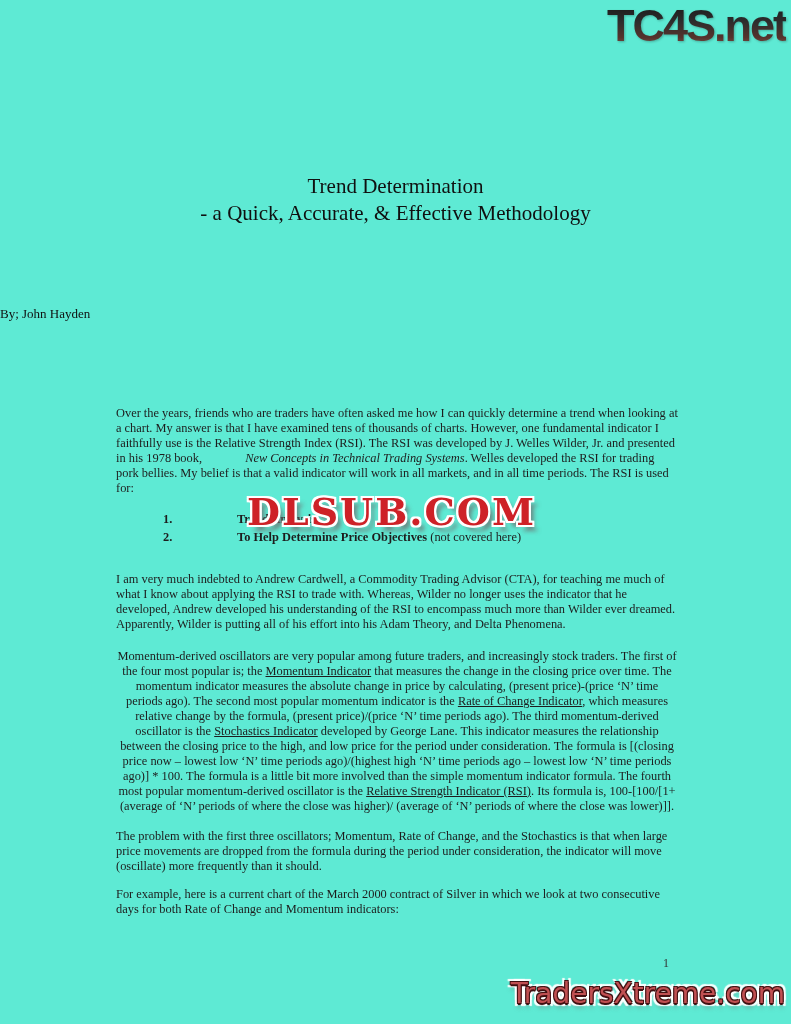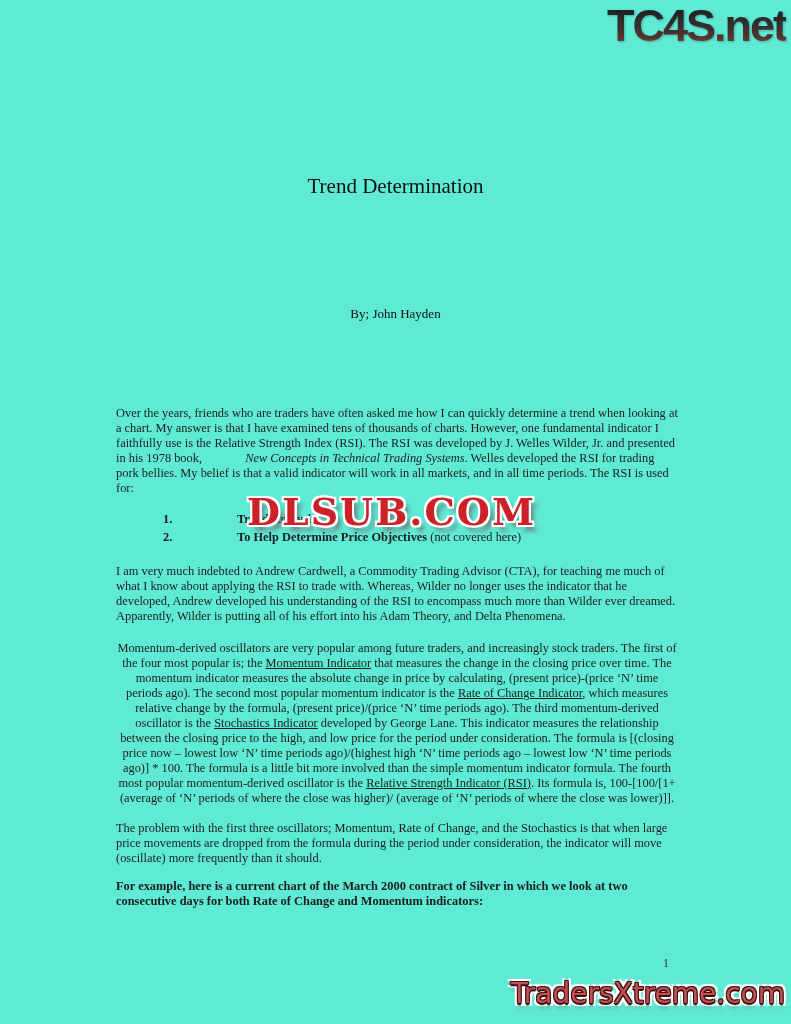--- a/index.html
+++ b/index.html
@@ -22,42 +22,42 @@
     filter:drop-shadow(1px 1px 1px rgba(0,0,0,0.25));
   }
 
   
   .doc-title {
     position:absolute; top:173px; left:0; width:100%;
     text-align:center; font-size:21px; line-height:27px; color:#101010;
   }
   .byline {
     position:absolute; top:306px; left:0; width:100%;
-    text-align:center; font-size:13px; color:#101010;
+    font-size:13px; color:#101010;
   }
 
   
   .doc-body {
     position:absolute; top:406px; left:116px; width:562px;
     font-size:12.4px; line-height:15px;
   }
   .doc-body p { margin:0; }
   .seg-i { font-style:italic;margin-left:40px; }
   .seg-u { text-decoration:underline; }
 
   .rsi-list { margin-top:14px; }
   .list-row { display:flex; padding-left:47px; line-height:18px; }
   .list-number { width:74px; font-weight:bold; flex:none; }
   .list-label { font-weight:bold; white-space:nowrap; }
   .list-note { font-weight:normal; white-space:pre; }
 
-  #p2 { margin-top:18px; }
+  #p2 { margin-top:26px; }
   #p3 { margin-top:17px;text-align:center; }
   #p4 { margin-top:15px; }
-  #p5 { margin-top:13px;font-weight:bold; }
+  #p5 { margin-top:13px; }
 
   
   .watermark {
     position:absolute; left:247px; top:489px;
     font-family:"DejaVu Serif", serif;
     font-weight:bold; font-size:38px; letter-spacing:2px;
     color:#ce2127; white-space:nowrap;
     text-shadow:
       -2px -2px 0 #ffffff, 2px -2px 0 #ffffff,
       -2px 2px 0 #ffffff, 2px 2px 0 #ffffff,
@@ -87,20 +87,21 @@
 </style>
 </head>
 <body>
 
 <div class="page">
 
   <div class="tc4s-logo">TC4S.net</div>
 
   <div class="doc-title">
     <div>Trend Determination</div>
+    <div>- a Quick, Accurate, &amp; Effective Methodology</div>
   </div>
 
   <div class="byline">By; John Hayden</div>
 
   <div class="doc-body">
 
     <p id="p1"><span>Over the years, friends who are traders have often asked me how I can quickly determine a trend when looking at a chart. My answer is that I have examined tens of thousands of charts. However, one fundamental indicator I faithfully use is the Relative Strength Index (RSI). The RSI was developed by J. Welles Wilder, Jr. and presented in his 1978 book, </span><span class="seg-i">New Concepts in Technical Trading Systems</span><span>. Welles developed the RSI for trading pork bellies. My belief is that a valid indicator will work in all markets, and in all time periods.  The RSI is used for:</span></p>
 
     <div class="rsi-list">
       <div class="list-row">

